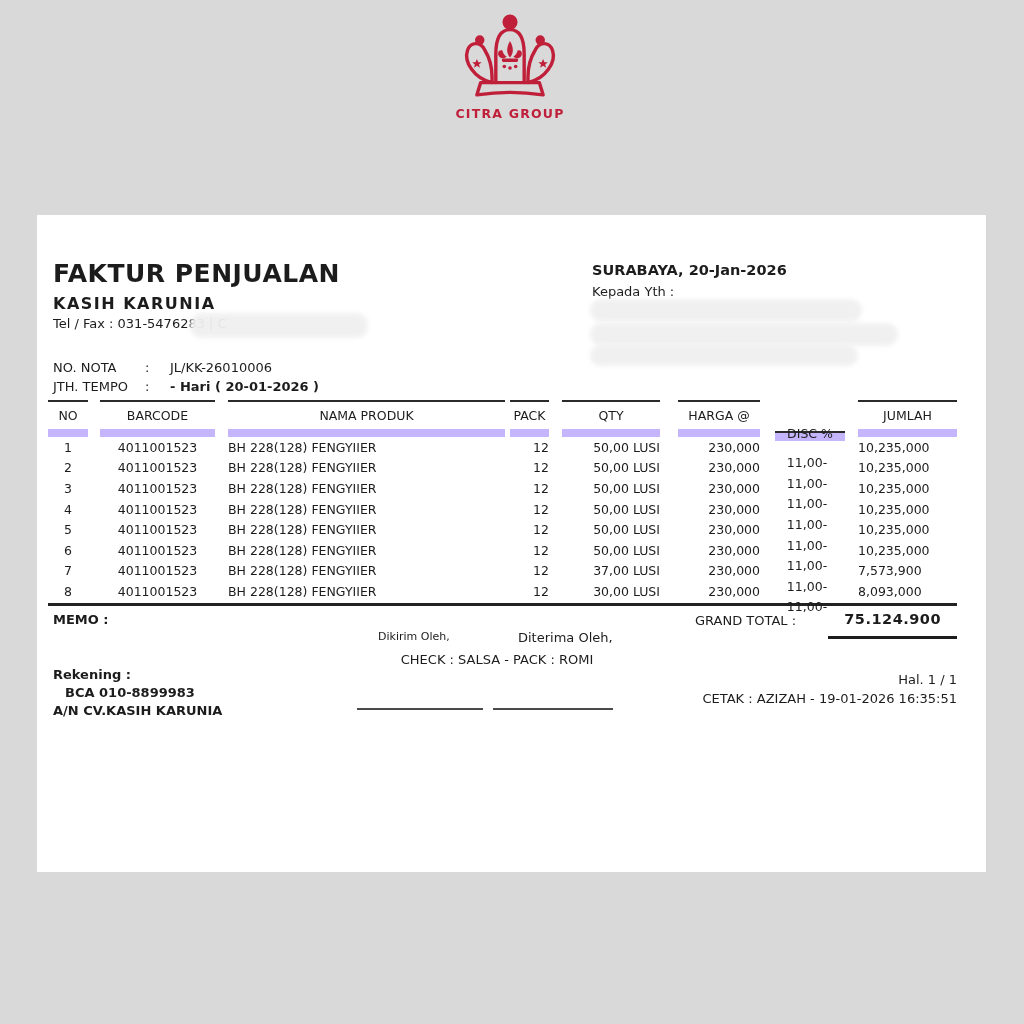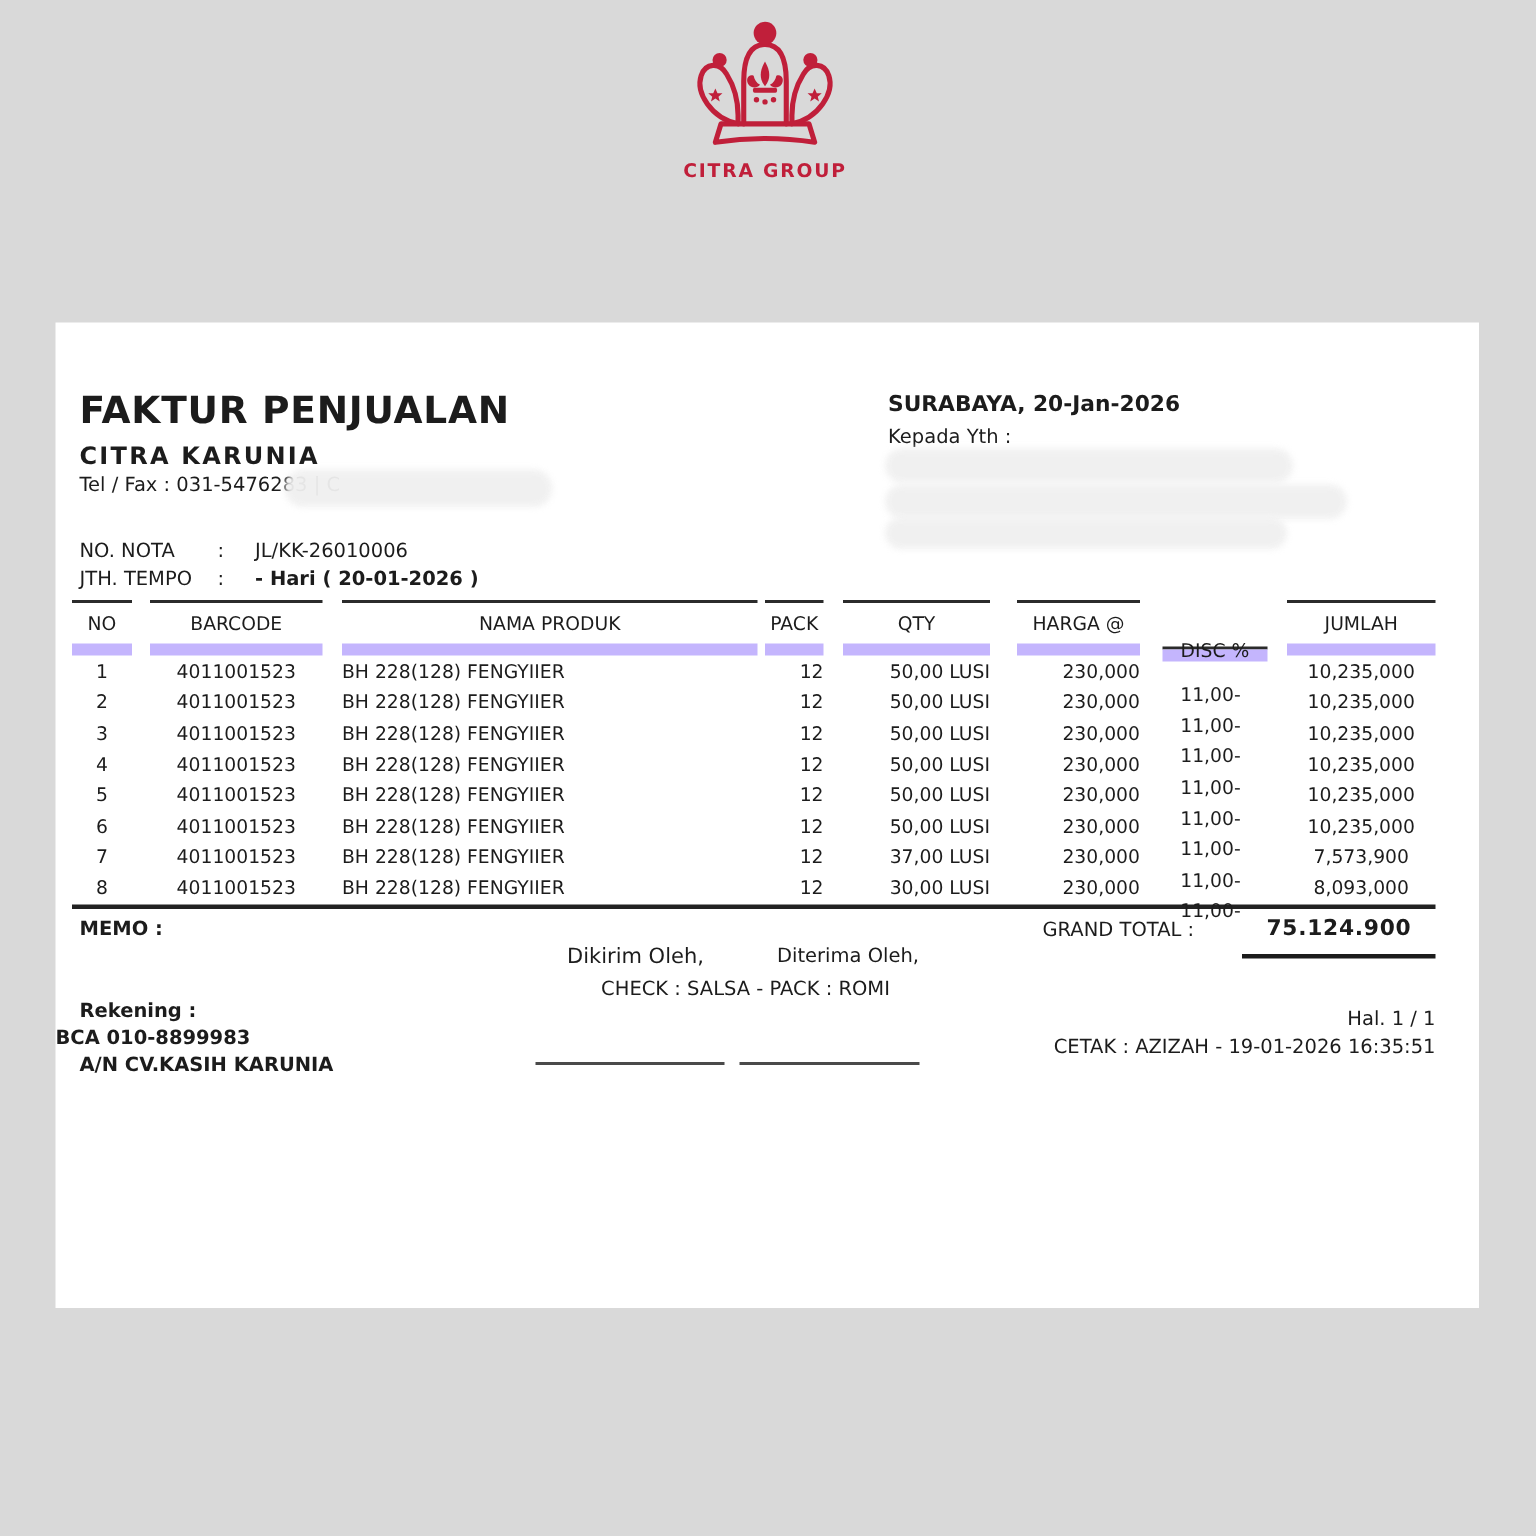--- a/index.html
+++ b/index.html
@@ -68,39 +68,39 @@
   .c-nama   { width:277px; text-align:left; }
   .g3 { width:5px; }
   .c-pack   { width:39px;  text-align:right; }
   .g4 { width:13px; }
   .c-qty    { width:98px;  text-align:right; }
   .g5 { width:18px; }
   .c-harga  { width:82px;  text-align:right; }
   .g6 { width:15px; }
   .c-disc   { width:70px;margin-top:31px; }
   .g7 { width:13px; }
-  .c-jumlah { width:99px;  text-align:center; }
+  .c-jumlah { width:99px;  text-align:left; }
   .c-disc.c { display:flex; justify-content:center; padding-right:6px; }
   .tbl-bottom { width:909px; height:3px; background:#222; margin-top:1px; }
 
   
   .memo      { left:16px;  top:397px; font-size:13px; font-weight:bold; }
   .gt-label  { left:658px; top:398px; font-size:13px; }
   .gt-value  { top:396px; width:904px; text-align:right; font-size:14.5px; font-weight:bold; letter-spacing:0.5px; }
   .gt-line   { left:791px; top:421px; width:129px; height:3px; background:#1c1c1c; }
 
-  .dikirim   { left:341px; top:415px; font-size:14px; }
+  .dikirim   { left:341px; top:415px; font-size:11px; }
   .diterima  { left:481px; top:415px; font-size:13px; }
 
   .check-line{ top:437px; width:920px; text-align:center; font-size:13px; }
   .page-line { top:457px; width:920px; text-align:right; font-size:13px; }
   .cetak-line{ top:476px; width:920px; text-align:right; font-size:13px; }
 
   .rek-label { left:16px; top:452px; font-size:13px; font-weight:bold; }
-  .rek-no    { left:0; top:470px; font-size:13px; font-weight:bold; }
+  .rek-no    { left:28px; top:470px; font-size:13px; font-weight:bold; }
   .rek-an    { left:16px; top:488px; font-size:13px; font-weight:bold; }
 
   .sig-line  { position:absolute; height:2px; background:#4a4a4a; top:493px; }
   .sig-1 { left:320px; width:126px; }
   .sig-2 { left:456px; width:120px; }
 </style>
 </head>
 <body>
 
 <div class="canvas">
@@ -127,21 +127,21 @@
         <circle cx="55" cy="56.5" r="1.9"></circle>
         <circle cx="61" cy="55" r="1.9"></circle>
       </g>
     </svg>
     <div class="brand-text">CITRA GROUP</div>
   </div>
 
   <div class="paper">
 
     <div class="abs doc-title">FAKTUR PENJUALAN</div>
-    <div class="abs doc-company">CITRA KARUNIA</div>
+    <div class="abs doc-company">KASIH KARUNIA</div>
     <div class="abs doc-telfax">Tel / Fax : 031-5476283 | C</div>
     <div class="smudge sm-tel"></div>
 
     <div class="abs city-date">SURABAYA, 20-Jan-2026</div>
     <div class="abs kepada">Kepada Yth :</div>
     <div class="smudge sm-r1"></div>
     <div class="smudge sm-r2"></div>
     <div class="smudge sm-r3"></div>
 
     <div class="meta-row mr-1">

